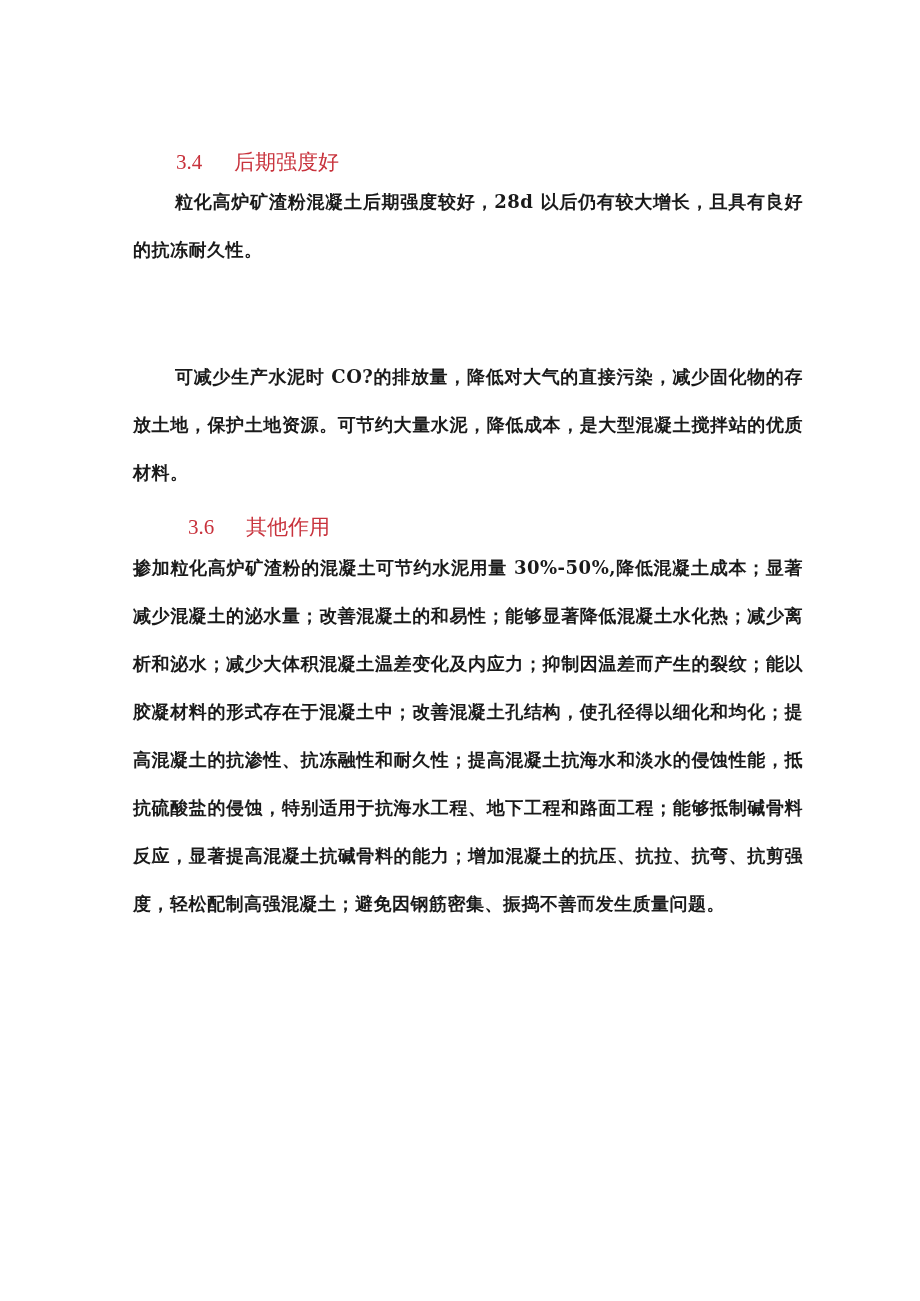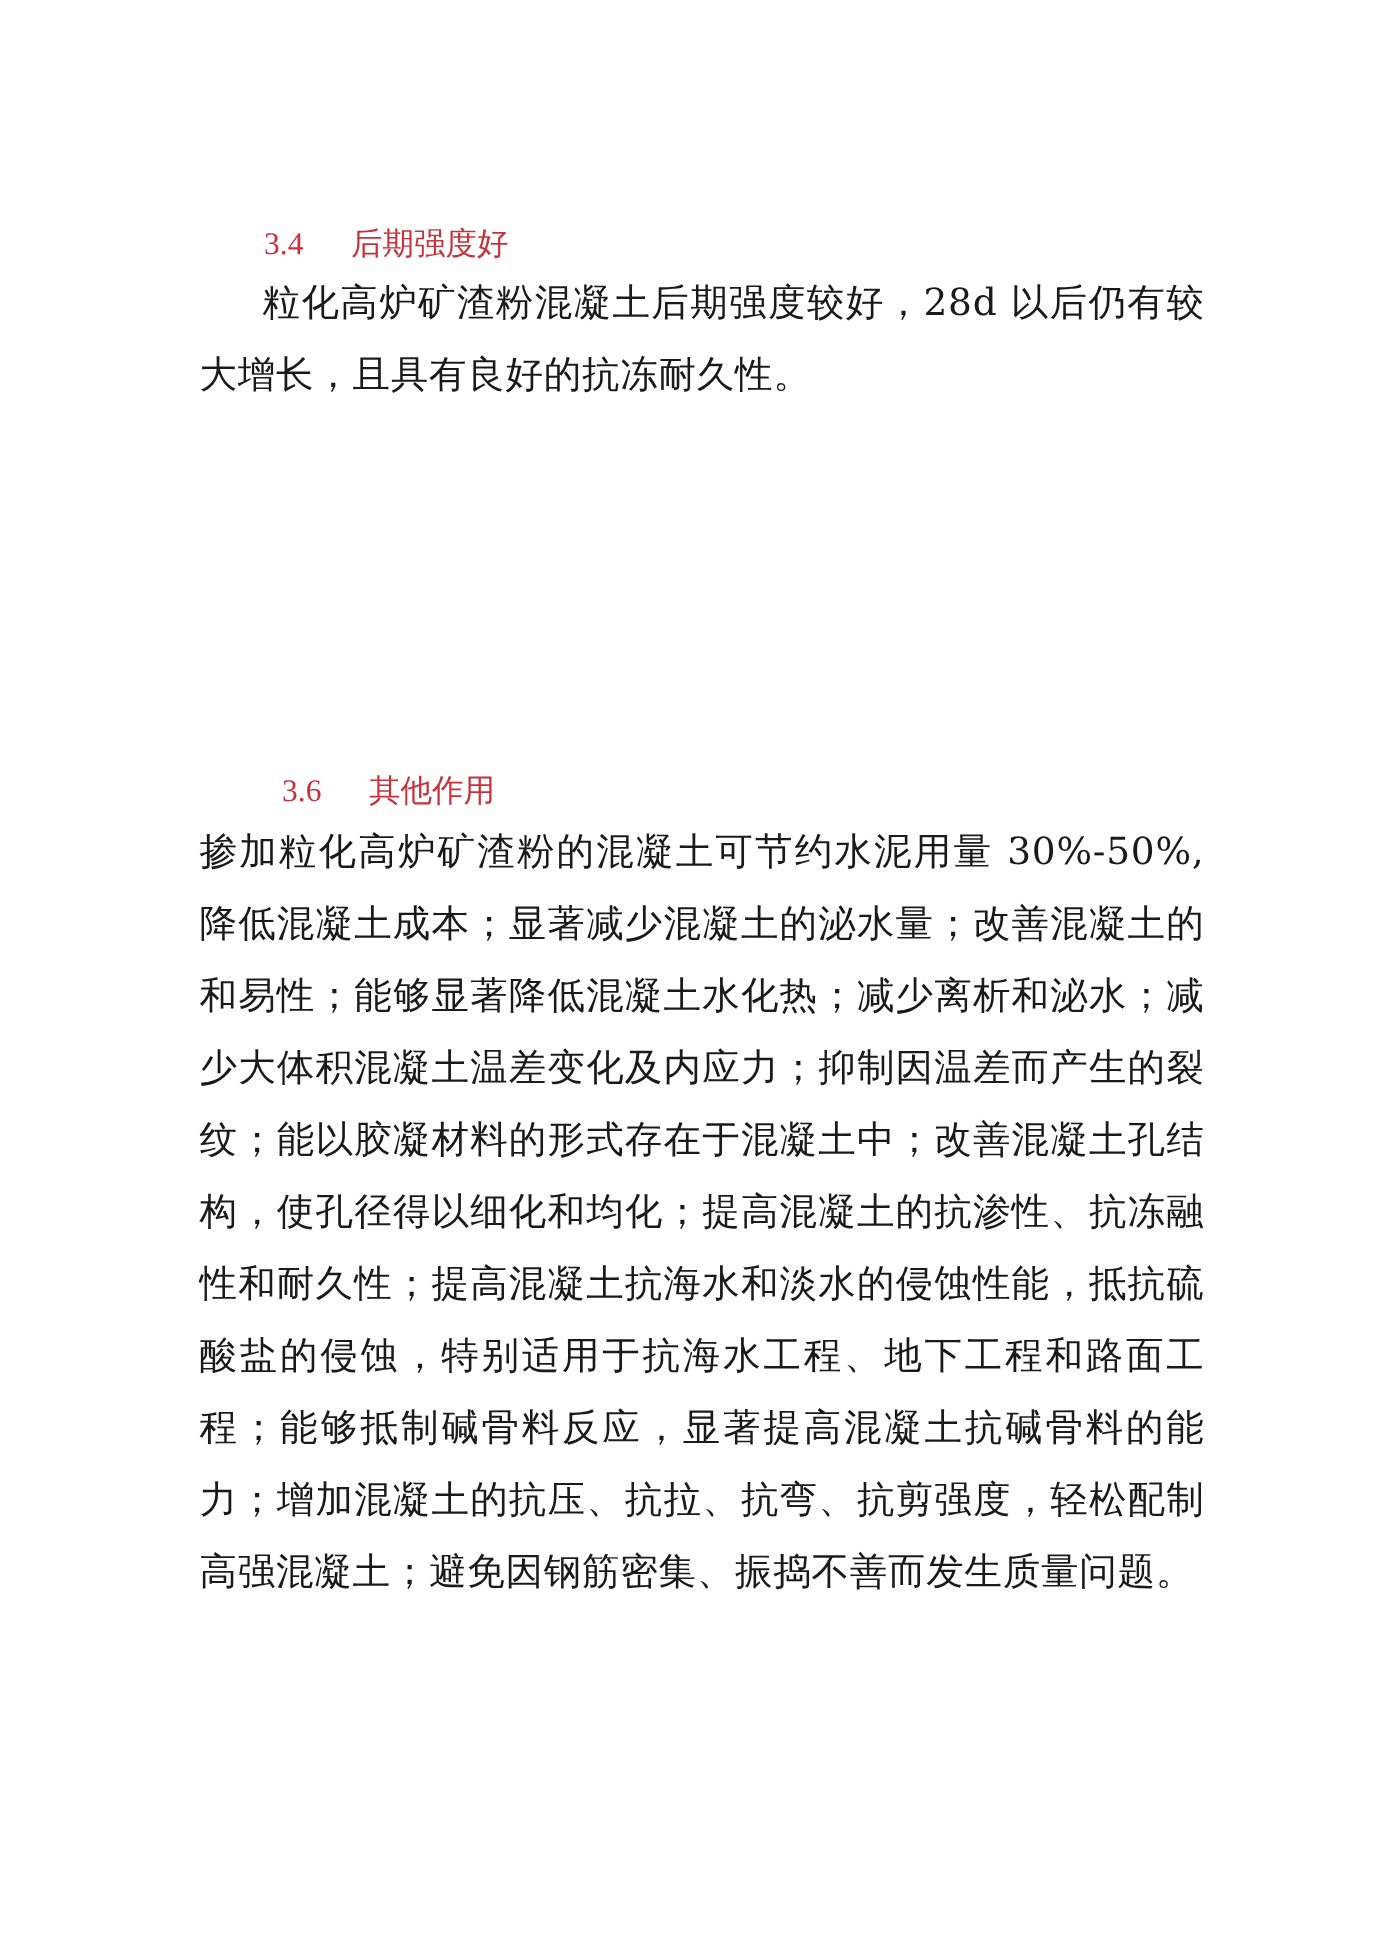--- a/index.html
+++ b/index.html
@@ -2,33 +2,34 @@
 <html><head>
 <meta charset="utf-8">
 <style>
   html, body { margin: 0; padding: 0; background: #ffffff; }
   body { width: 920px; height: 1301px; position: relative; overflow: hidden;
          font-family: "DejaVu Serif", "Liberation Serif", serif; color: #1a1a1a; }
   .page { position: absolute; left: 0; top: 0; width: 920px; height: 1301px; }
   .heading { position: absolute; left: 176px; font-size: 21px; color: #c8323c; white-space: nowrap;
              font-family: "Liberation Serif", "DejaVu Serif", serif; }
   .heading .num { display: inline-block; width: 58px; }
-  .para { position: absolute; left: 133px; width: 670px; font-size: 25px; line-height: 48px;
-          text-align: justify; letter-spacing: 0.5px; }
+  .para { position: absolute; left: 133px; width: 670px; font-size: 18px; line-height: 48px;
+          text-align: justify; letter-spacing: 0.5px; font-weight: bold; }
   .para.indent { text-indent: 42px; }
 </style>
 </head>
 <body>
 
 <div class="page">
 
   <div class="heading" style="top:116px;margin-top:32px;">
     <span class="num">3.4</span><span>后期强度好</span>
   </div>
   <p class="para indent" style="top:178px; margin:0;">粒化高炉矿渣粉混凝土后期强度较好，28d 以后仍有较大增长，且具有良好的抗冻耐久性。</p>
 
+  <p class="para indent" style="top:353px; margin:0;">可减少生产水泥时 CO?的排放量，降低对大气的直接污染，减少固化物的存放土地，保护土地资源。可节约大量水泥，降低成本，是大型混凝土搅拌站的优质材料。</p>
 
   <div class="heading" style="top:513px;margin-left:12px;">
     <span class="num">3.6</span><span>其他作用</span>
   </div>
   <p class="para" style="top:544px; margin:0;">掺加粒化高炉矿渣粉的混凝土可节约水泥用量 30%-50%,降低混凝土成本；显著减少混凝土的泌水量；改善混凝土的和易性；能够显著降低混凝土水化热；减少离析和泌水；减少大体积混凝土温差变化及内应力；抑制因温差而产生的裂纹；能以胶凝材料的形式存在于混凝土中；改善混凝土孔结构，使孔径得以细化和均化；提高混凝土的抗渗性、抗冻融性和耐久性；提高混凝土抗海水和淡水的侵蚀性能，抵抗硫酸盐的侵蚀，特别适用于抗海水工程、地下工程和路面工程；能够抵制碱骨料反应，显著提高混凝土抗碱骨料的能力；增加混凝土的抗压、抗拉、抗弯、抗剪强度，轻松配制高强混凝土；避免因钢筋密集、振捣不善而发生质量问题。</p>
 
 </div>
 
 </body></html>

